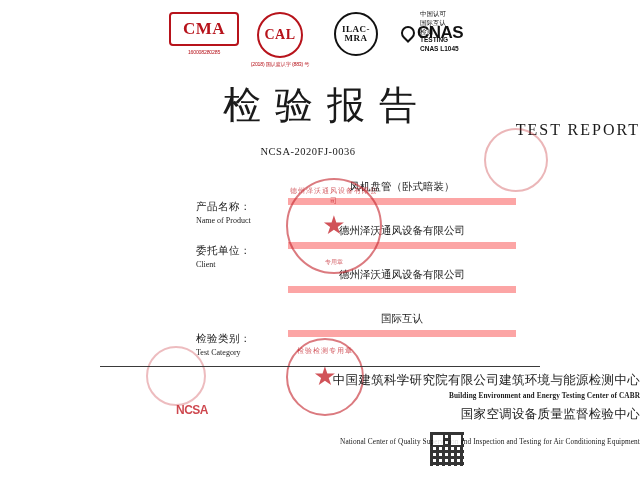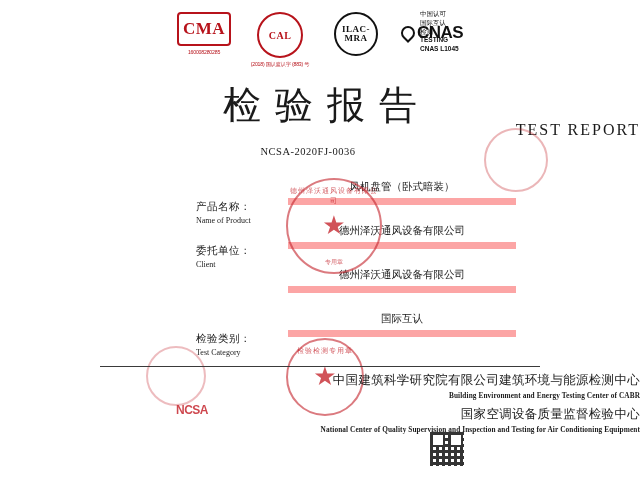--- a/index.html
+++ b/index.html
@@ -39,28 +39,28 @@
     width: 46px;
     height: 46px;
     margin: 0 auto;
     border-radius: 50%;
     border: 2px solid #b7131b;
     display: flex;
     align-items: center;
     justify-content: center;
     font-weight: bold;
     color: #b7131b;
-    font-size: 10px;
+    font-size: 14px;
     letter-spacing: 0.5px;
     box-sizing: border-box;
   }
   .cert-mark.square {
     border-radius: 4px;
     border: 2px solid #b7131b;
-    width: 54px;
+    width: 70px;
     height: 34px;
     font-size: 17px;
     font-family: "Liberation Serif", serif;
   }
   .cert-mark.dark {
     border-color: #111;
     color: #111;
     border-radius: 50%;
     width: 44px;
     height: 44px;
@@ -217,22 +217,22 @@
   }
   .f-cn2 {
     font-size: 12.5px;
     color: #1a1a1a;
     letter-spacing: 0.3px;
     margin-top: 6px;
   }
   .f-en2 {
     font-size: 7.3px;
     color: #1a1a1a;
-    font-weight: bold;
-    margin-top: 2px;
+    font-weight: normal;
+    margin-top: 14px;
     letter-spacing: 0.1px;
   }
 
   
   .stamp {
     position: absolute;
     border: 2.5px solid rgba(197, 40, 48, 0.62);
     border-radius: 50%;
     color: rgba(197, 40, 48, 0.72);
     pointer-events: none;

